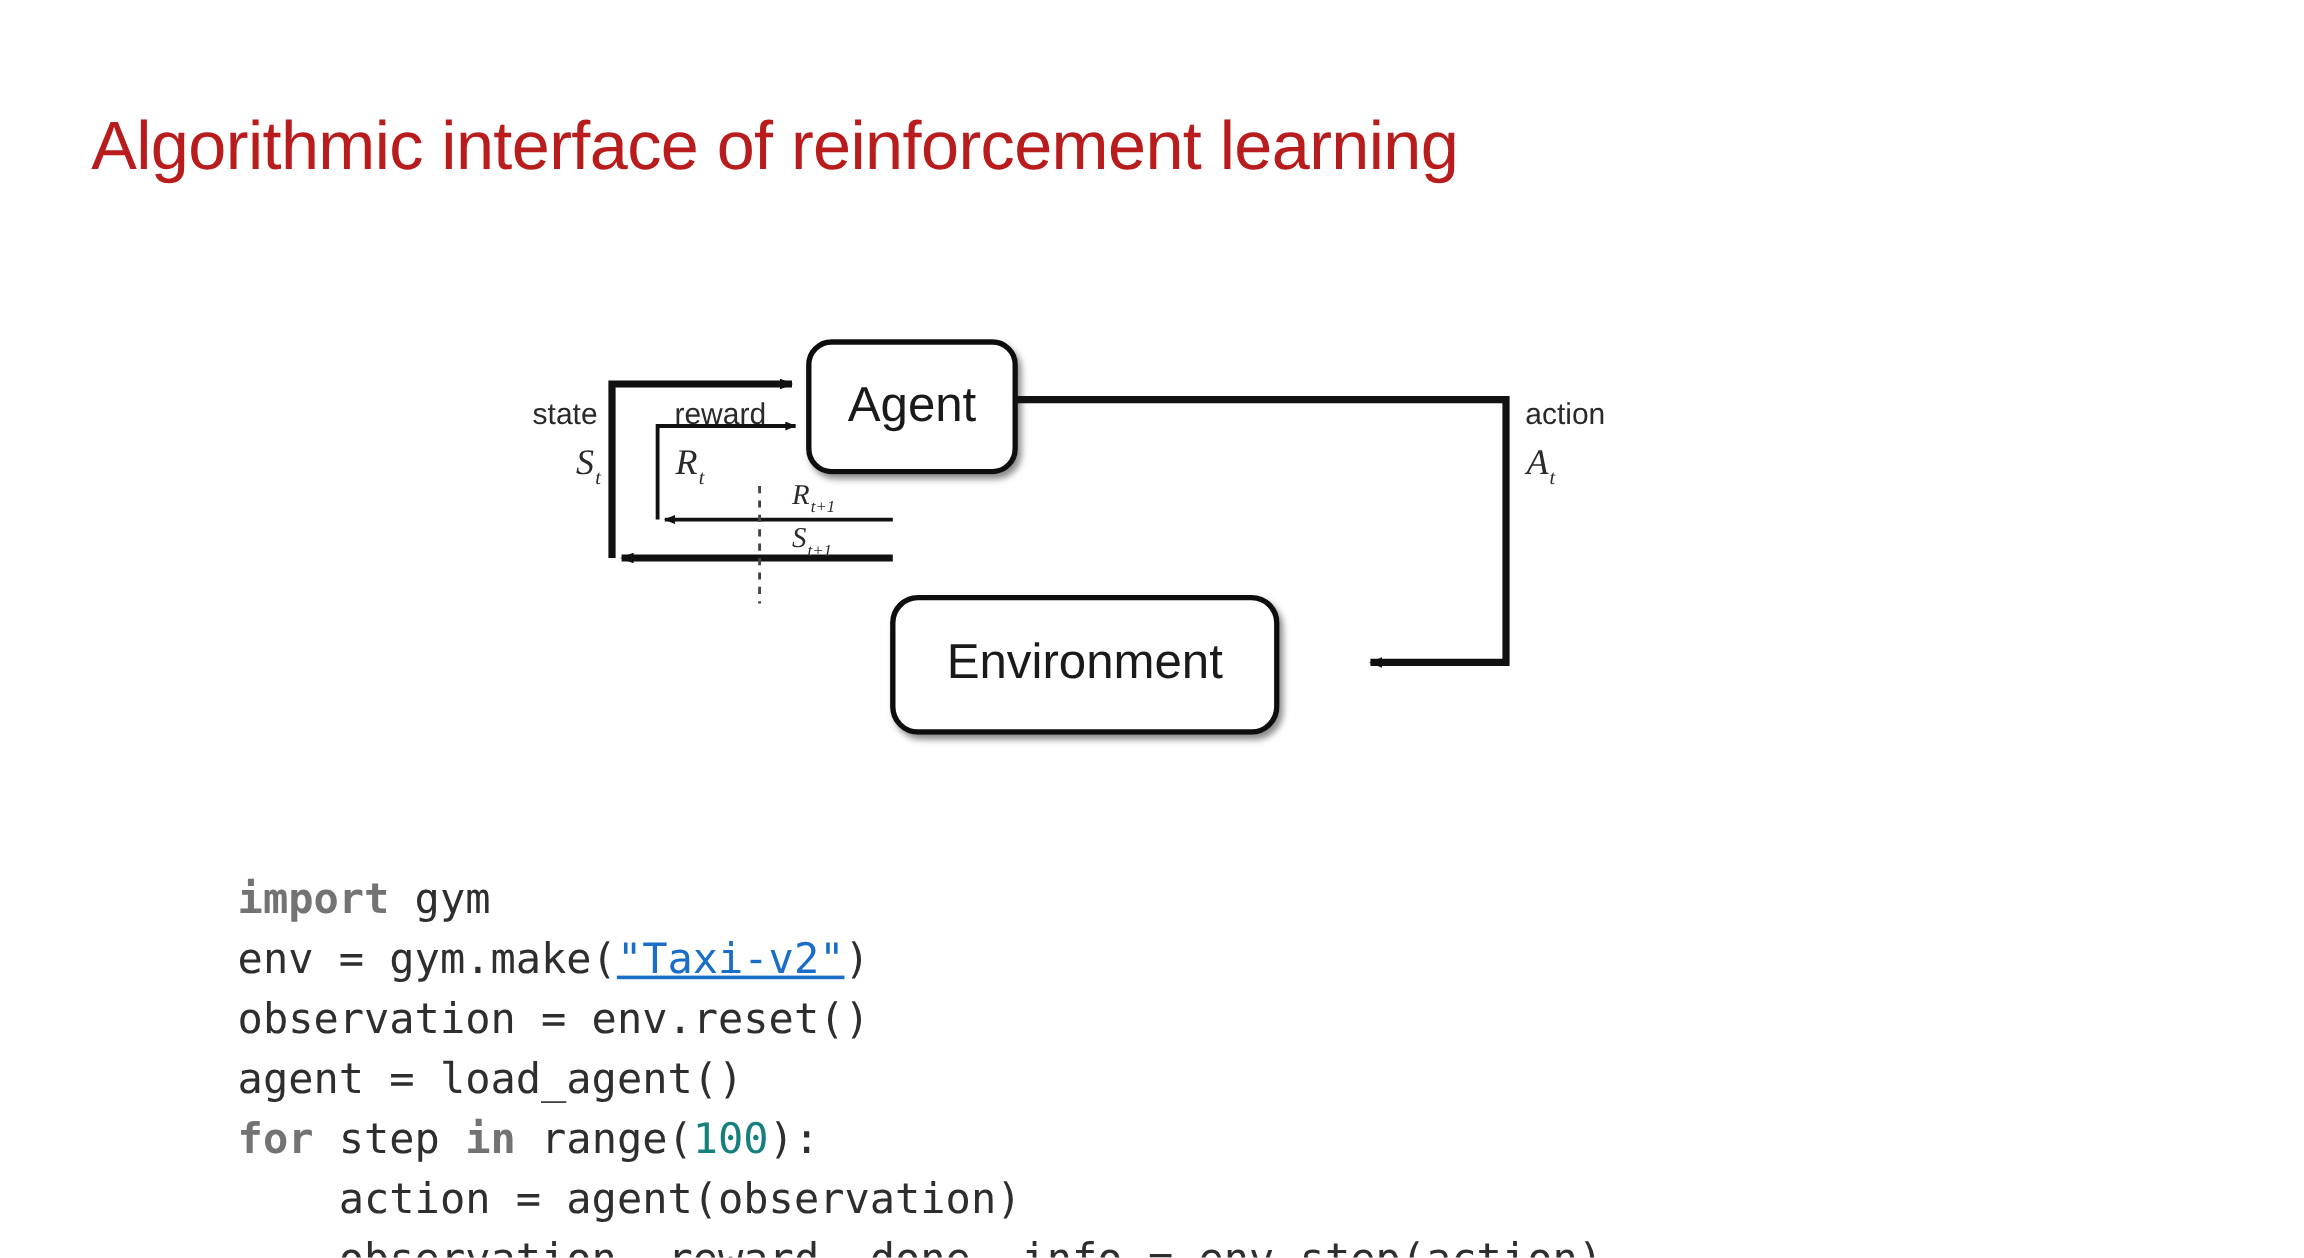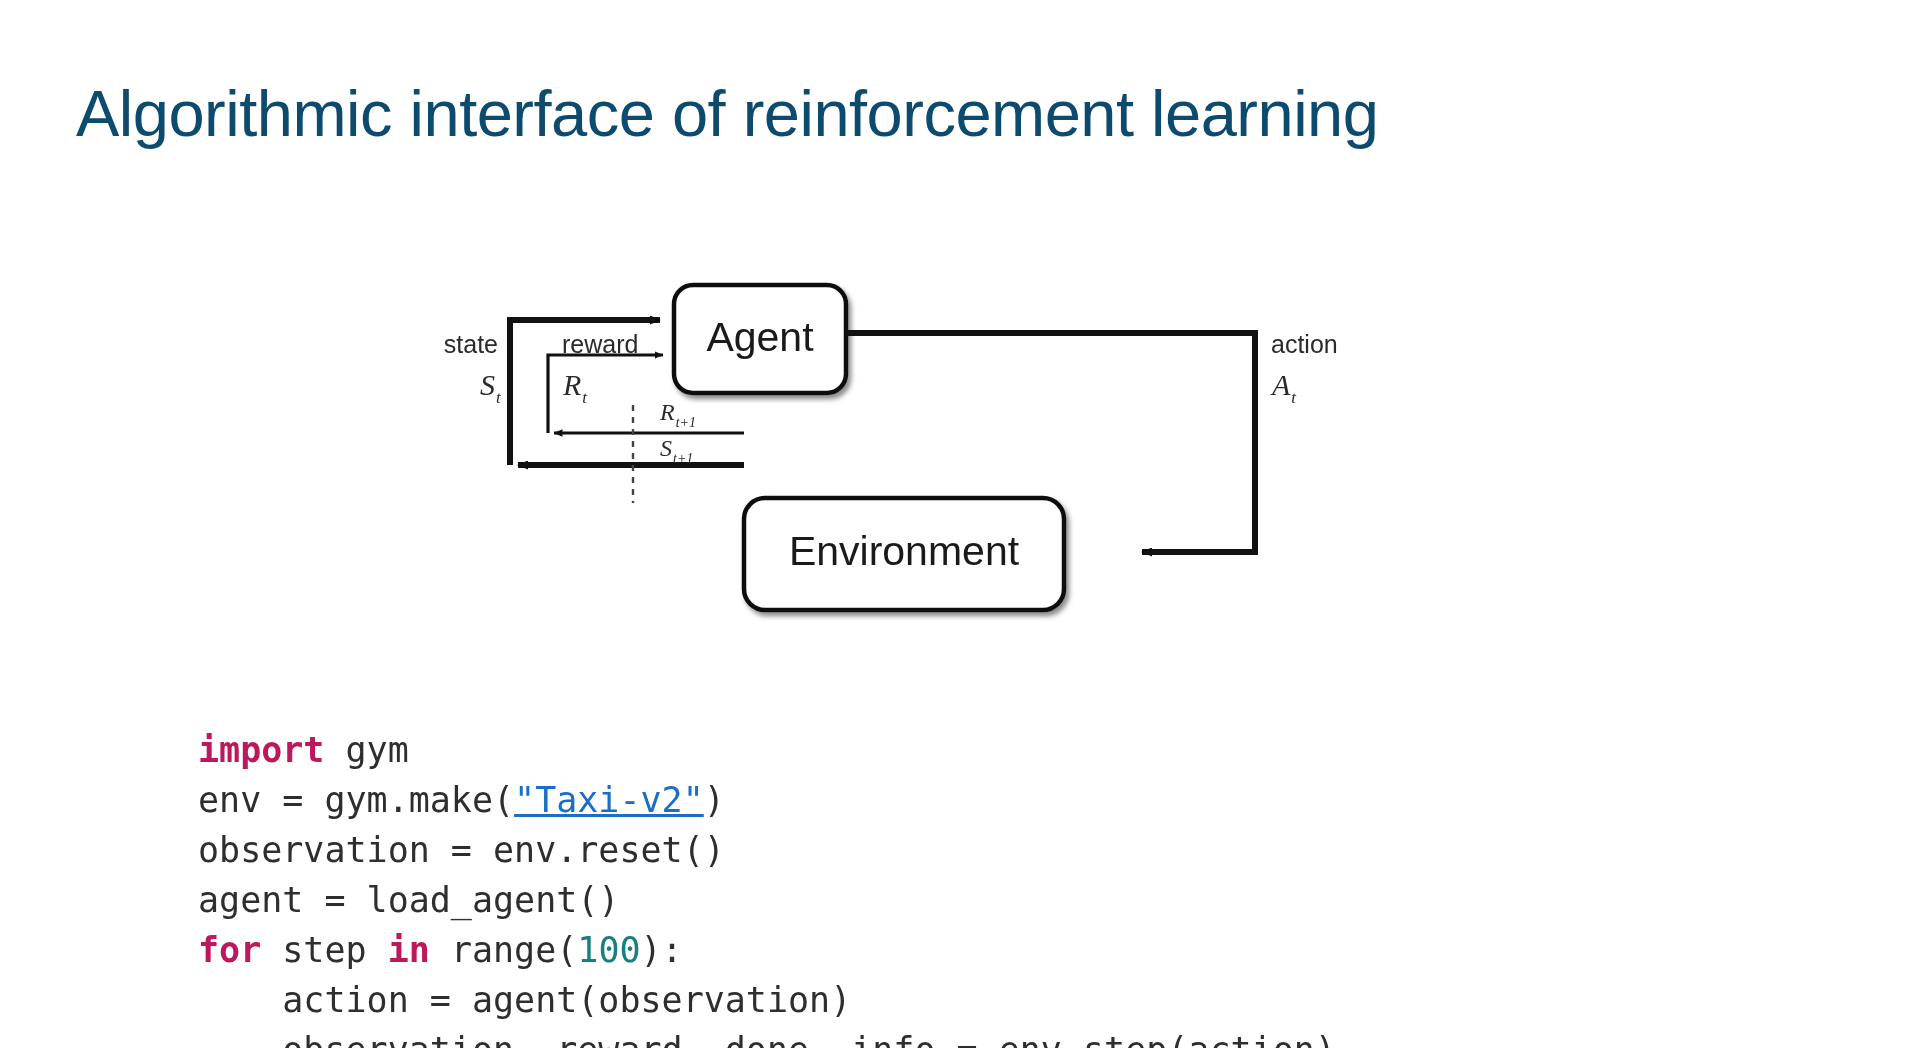--- a/index.html
+++ b/index.html
@@ -14,28 +14,28 @@
     position: relative;
     overflow: hidden;
     font-family: "Liberation Sans", sans-serif;
     color: #000000;
   }
 
   
   #slide-title {
     position: absolute;
     left: 76px;
-    top: 37px;
+    top: 56px;
     width: 1800px;
     font-family: "Liberation Sans", sans-serif;
-    font-size: 65px;
+    font-size: 57px;
     font-weight: 400;
     line-height: 1.0;
     letter-spacing: -0.5px;
-    color: #0c4a6e;
+    color: #b91c1c;
     white-space: nowrap;
   }
 
   
   #rl-diagram {
     position: absolute;
     left: 330px;
     top: 225px;
     width: 1060px;
     height: 400px;
@@ -85,21 +85,21 @@
     position: absolute;
     left: 198px;
     top: 690px;
     font-family: "DejaVu Sans Mono", "Liberation Mono", monospace;
     font-size: 35px;
     line-height: 50px;
     color: #2e2e2e;
     white-space: pre;
   }
   #code-block .ln { display: block; height: 50px; }
-  .kw  { font-weight: bold; color: #be185d; }
+  .kw  { font-weight: bold; color: #737373; }
   .str { color: #1a6ec8; text-decoration: underline; }
   .num { color: #17807f; text-align: center; }
 </style>
 </head>
 <body>
 
 <h1 id="slide-title">Algorithmic interface of reinforcement learning</h1>
 
 <div id="rl-diagram">
   <svg viewBox="0 0 1060 400" xmlns="http://www.w3.org/2000/svg">

